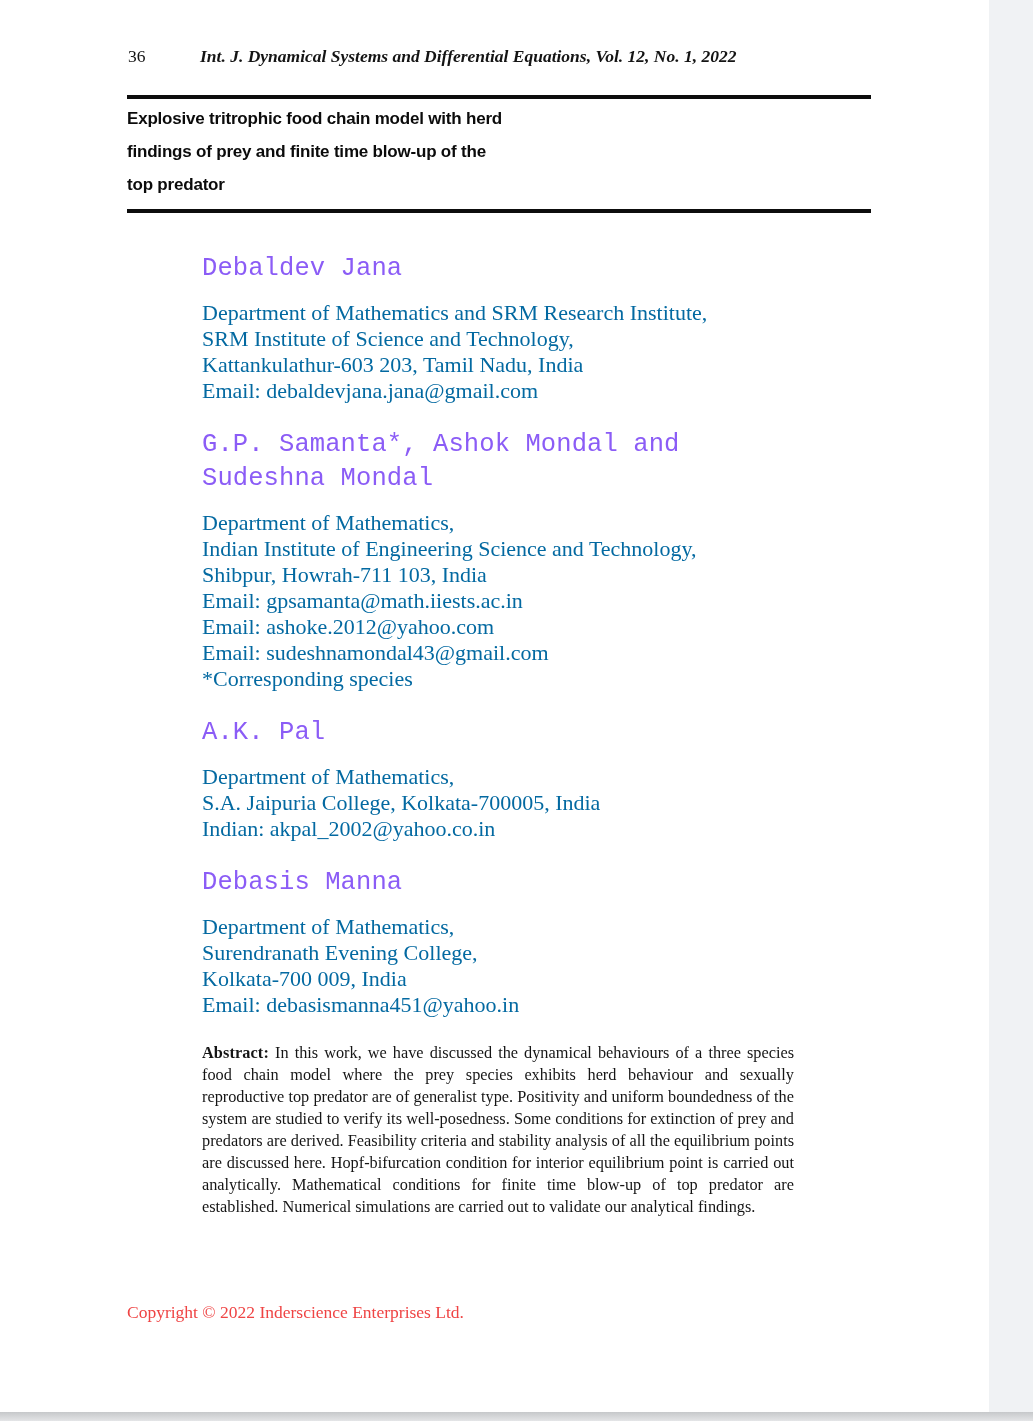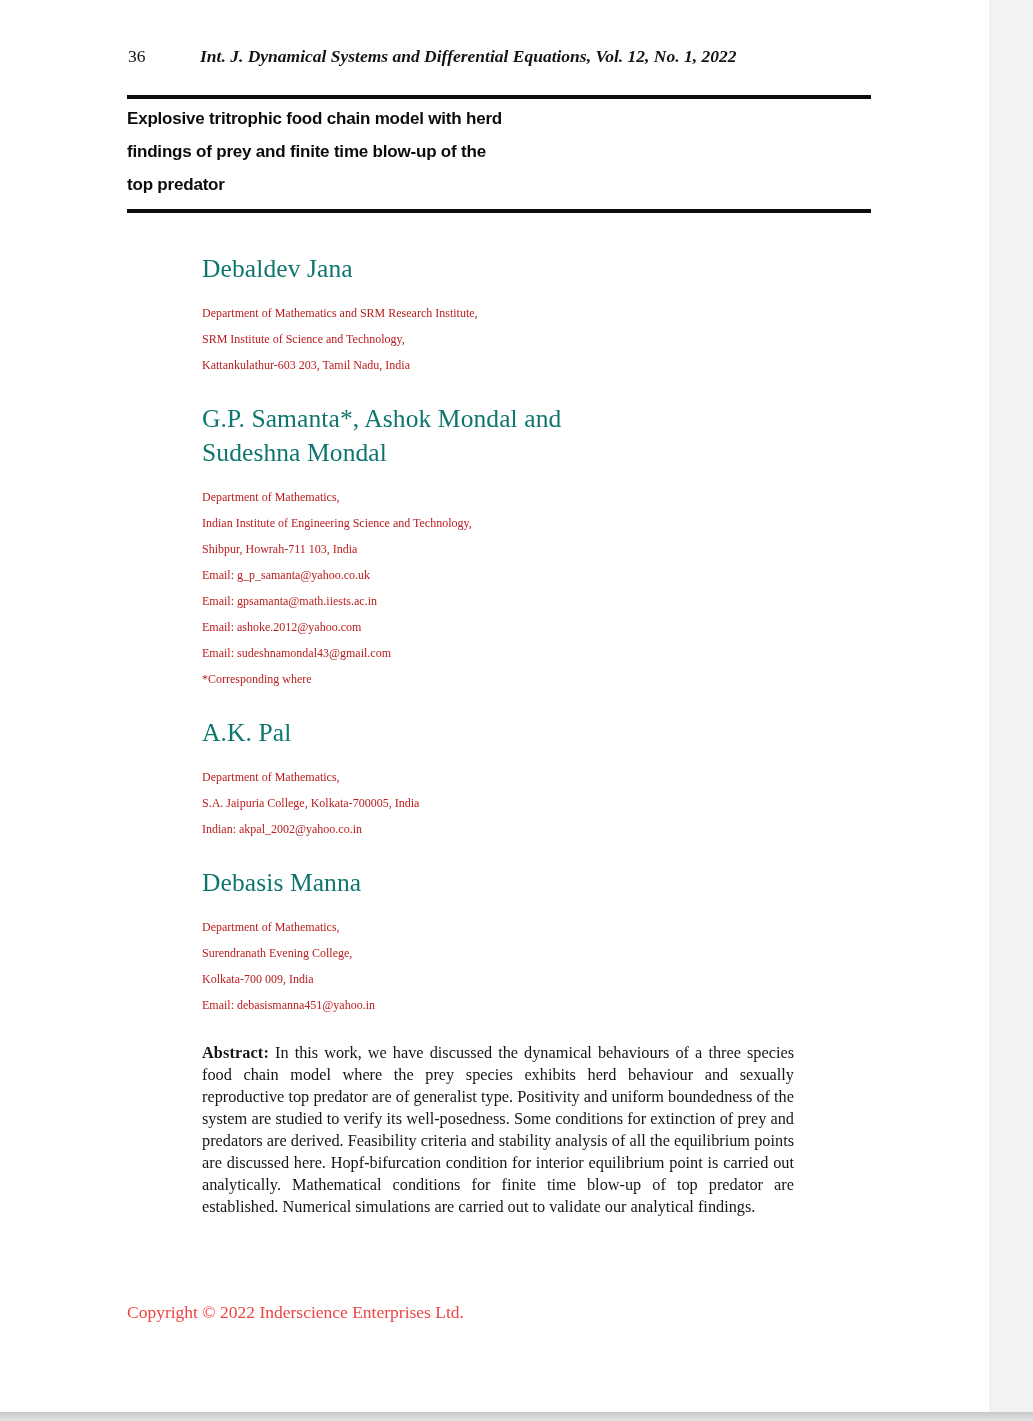--- a/index.html
+++ b/index.html
@@ -55,33 +55,33 @@
     color: #0b0b0b;
   }
   
   .authors-col {
     position: absolute;
     left: 202px; top: 252px;
     width: 600px;
   }
   .author-block { margin-bottom: 24px; }
   .author-name {
-    font-family: Liberation Serif, serif;
+    font-family: Liberation Mono, monospace;
     font-weight: 400;
     font-size: 25.5px;
     line-height: 34px;
     margin-bottom: 14px;
-    color: #0f766e;
+    color: #8b5cf6;
     white-space: pre-line;
     letter-spacing: 0.1px;
   }
   .affiliation p {
-    font-size: 12px;
+    font-size: 22px;
     line-height: 26px;
-    color: #b91c1c;
+    color: #0369a1;
   }
   
   .abstract {
     width: 592px;
     font-size: 16.3px;
     line-height: 22px;
     text-align: justify;
     color: #151515;
     margin-top: 24px;
   }
@@ -115,35 +115,35 @@
   <div class="rule rule-bottom"></div>
 
   <div class="authors-col">
 
   <section class="author-block">
     <h2 class="author-name">Debaldev Jana</h2>
     <div class="affiliation">
           <p>Department of Mathematics and SRM Research Institute,</p>
           <p>SRM Institute of Science and Technology,</p>
           <p>Kattankulathur-603 203, Tamil Nadu, India</p>
+          <p>Email: debaldevjana.jana@gmail.com</p>
         </div>
   </section>
 
   <section class="author-block">
     <h2 class="author-name">G.P. Samanta*, Ashok Mondal and
 Sudeshna Mondal</h2>
     <div class="affiliation">
           <p>Department of Mathematics,</p>
           <p>Indian Institute of Engineering Science and Technology,</p>
           <p>Shibpur, Howrah-711 103, India</p>
-          <p>Email: g_p_samanta@yahoo.co.uk</p>
           <p>Email: gpsamanta@math.iiests.ac.in</p>
           <p>Email: ashoke.2012@yahoo.com</p>
           <p>Email: sudeshnamondal43@gmail.com</p>
-          <p>*Corresponding where</p>
+          <p>*Corresponding species</p>
         </div>
   </section>
 
   <section class="author-block">
     <h2 class="author-name">A.K. Pal</h2>
     <div class="affiliation">
           <p>Department of Mathematics,</p>
           <p>S.A. Jaipuria College, Kolkata-700005, India</p>
           <p>Indian: akpal_2002@yahoo.co.in</p>
         </div>

